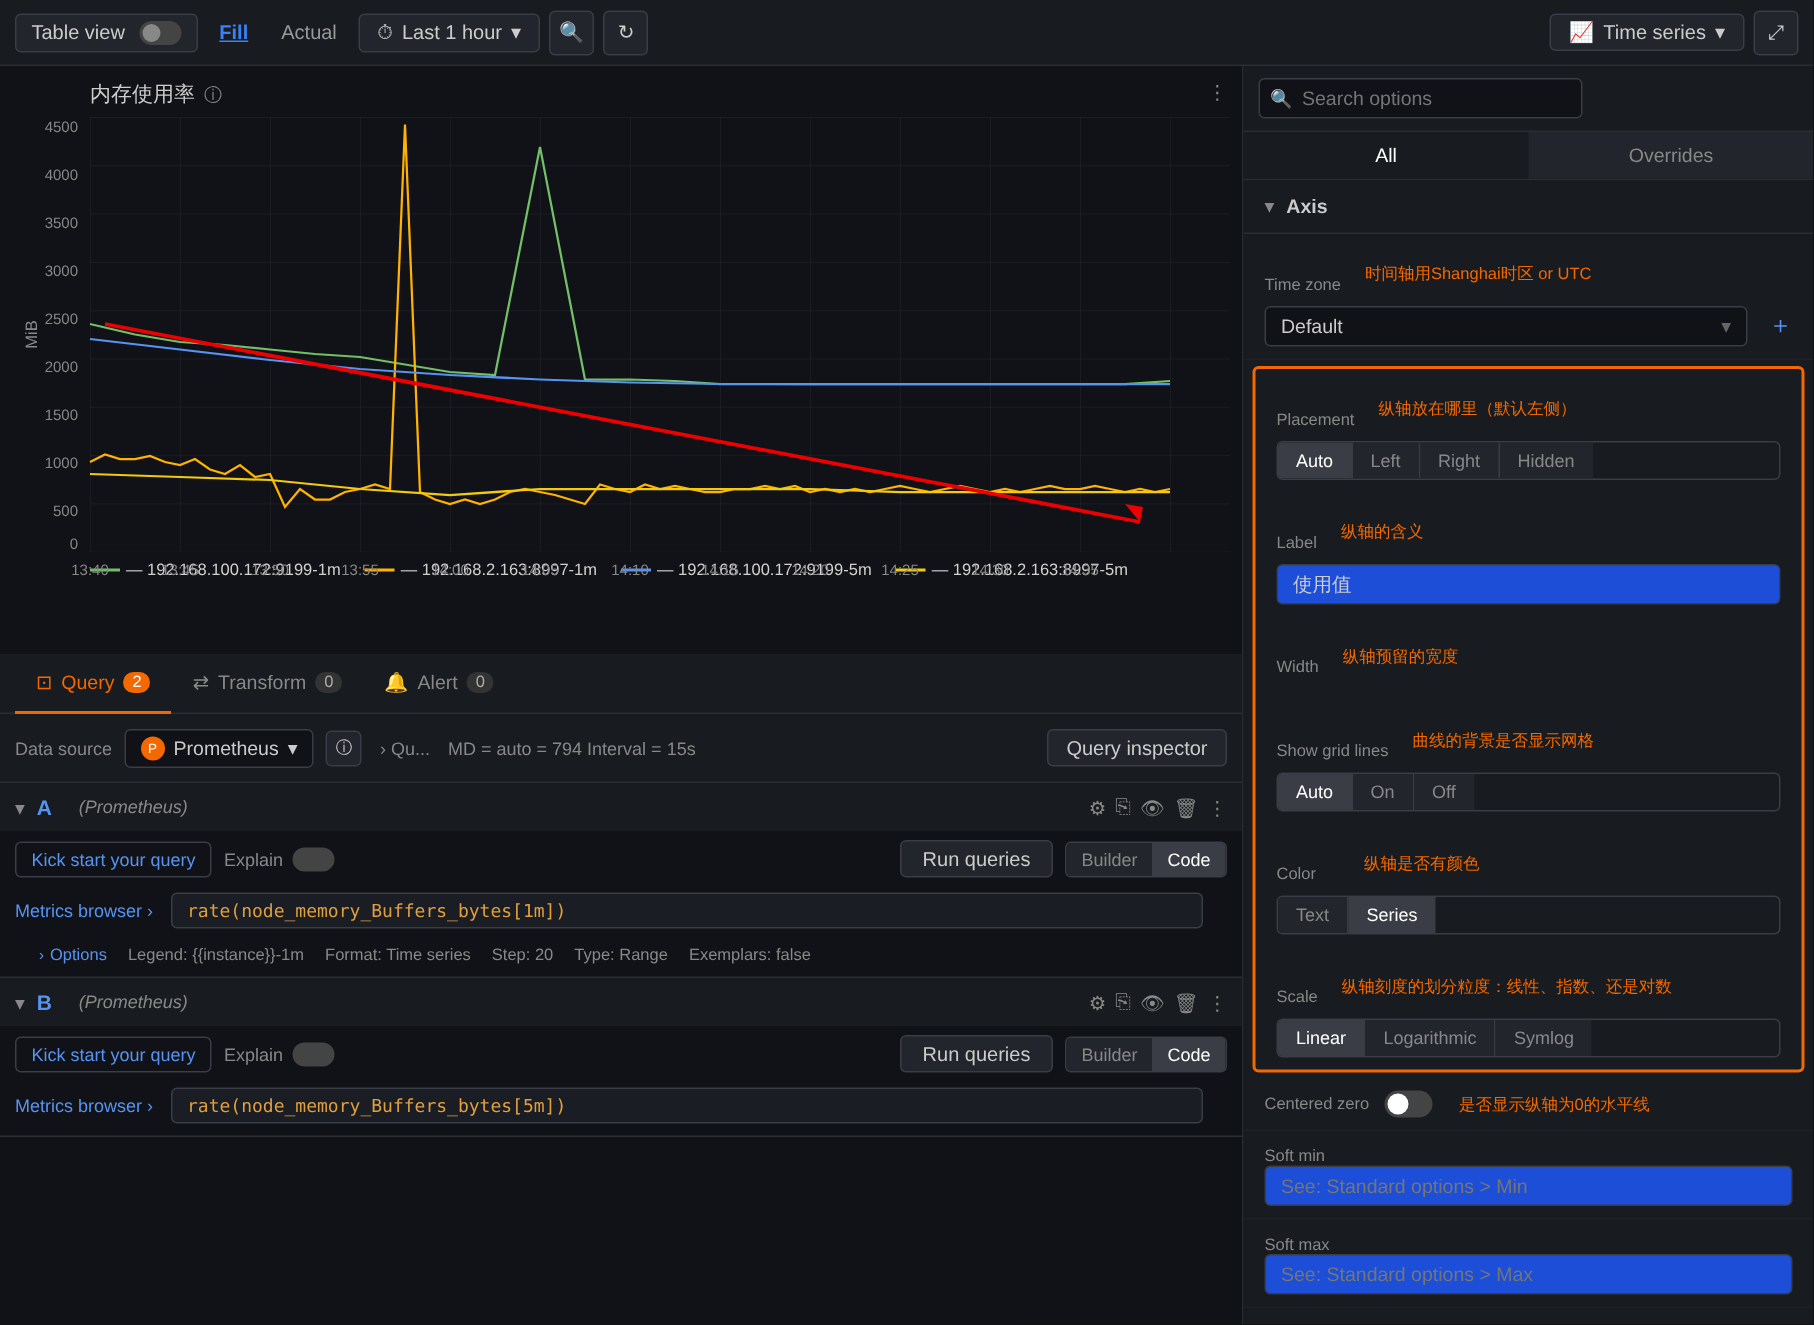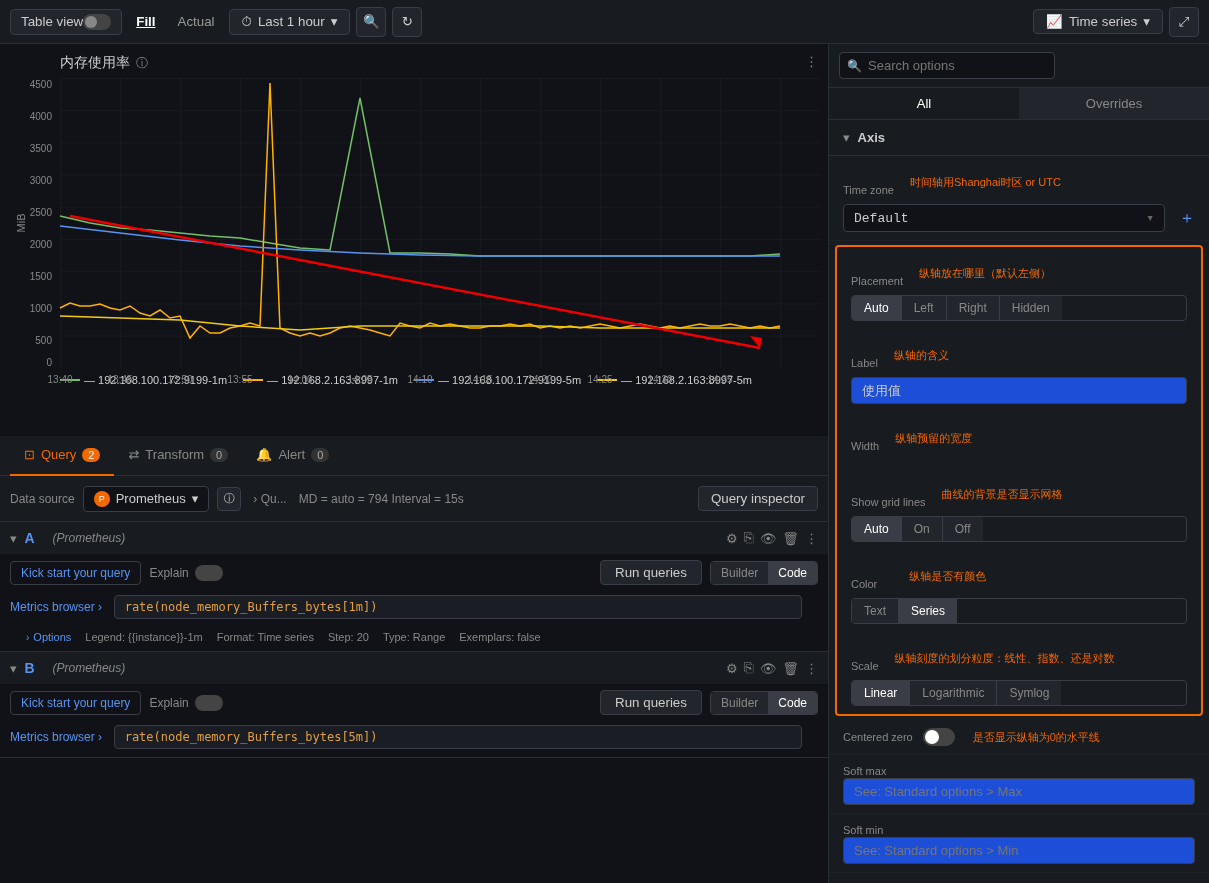--- a/index.html
+++ b/index.html
@@ -33,21 +33,21 @@
       flex: 1;
     }
     .toggle-btn {
       display: flex;
       align-items: center;
       background: #22252b;
       border: 1px solid #3a3d45;
       border-radius: 4px;
       padding: 4px 10px;
       color: #ccc;
-      gap: 0;
+      gap: 10px;
       cursor: pointer;
     }
     .toggle-switch {
       width: 28px;
       height: 16px;
       background: #444;
       border-radius: 8px;
       position: relative;
     }
     .toggle-switch::after {
@@ -61,21 +61,21 @@
       left: 2px;
     }
     .sep-btn {
       background: none;
       border: none;
       color: #999;
       padding: 4px 8px;
       cursor: pointer;
     }
     .active-sep {
-      color: #ffffff;
+      color: #3b82f6;
       font-weight: 600;
       text-decoration: underline;
     }
     .time-btn {
       display: flex;
       align-items: center;
       background: #22252b;
       border: 1px solid #3a3d45;
       border-radius: 4px;
       padding: 4px 12px;
@@ -828,21 +828,21 @@
         <span class="section-chevron">▾</span>
         <span class="section-title">Axis</span>
       </div>
 
       <div class="field-row">
         <div style="display:flex;align-items:center;gap:8px;margin-bottom:4px;">
           <span class="field-label">Time zone</span>
           <span class="annotation-label">时间轴用Shanghai时区 or UTC</span>
         </div>
         <div style="display:flex;align-items:center;gap:6px;">
-          <div class="field-select" style="flex:1;font-family:Liberation Mono, monospace;">
+          <div class="field-select" style="flex:1;">
             <span>Default</span>
             <span class="field-select-arrow">▾</span>
           </div>
           <span class="field-plus">＋</span>
         </div>
       </div>
 
       <div style="border:2px solid #f46800;border-radius:4px;margin:4px 6px;">
         <div class="field-row" style="border:none;">
           <div style="display:flex;align-items:center;gap:8px;margin-bottom:4px;">
@@ -908,25 +908,25 @@
         </div>
       </div>
 
       <div class="centered-zero-row">
         <span class="centered-zero-label">Centered zero</span>
         <div class="toggle-small"></div>
         <span class="annotation-label">是否显示纵轴为0的水平线</span>
       </div>
 
       <div class="field-row">
+        <span class="field-label">Soft min</span>
+        <input class="field-input" type="text" placeholder="See: Standard options &gt; Min" style="">
+      </div>
+
+      <div class="field-row">
         <span class="field-label">Soft max</span>
         <input class="field-input" type="text" placeholder="See: Standard options &gt; Max" style="">
       </div>
 
-      <div class="field-row">
-        <span class="field-label">Soft min</span>
-        <input class="field-input" type="text" placeholder="See: Standard options &gt; Min" style="">
-      </div>
-
     </div>
   </div>
 
 </div>
 
 </body></html>

